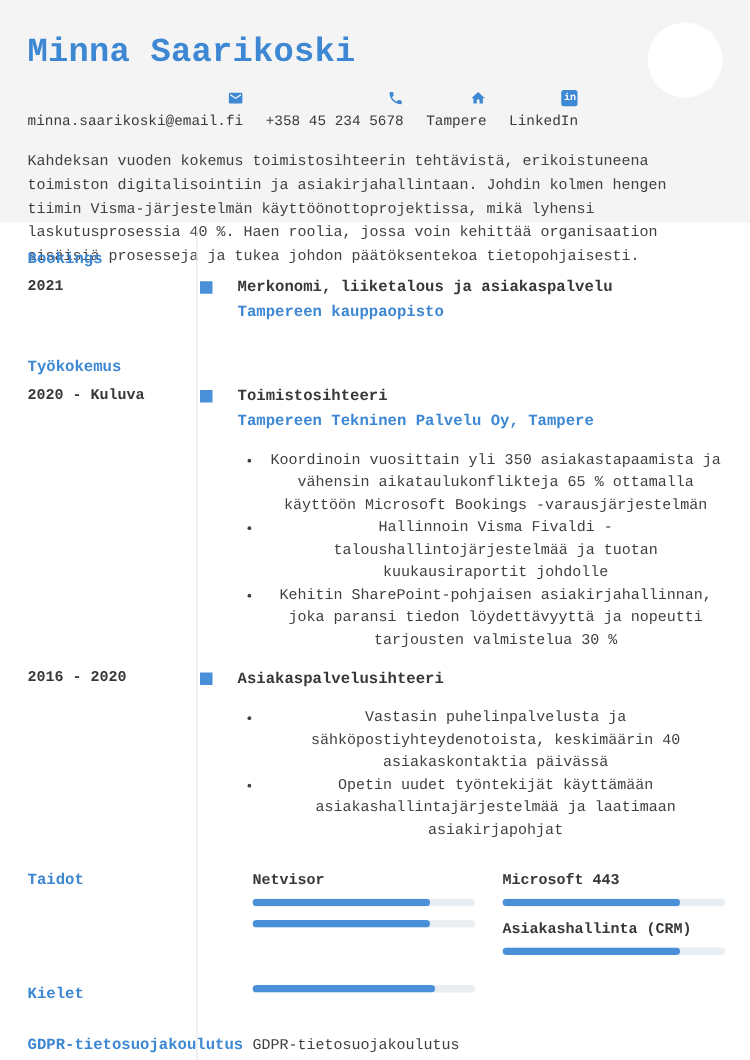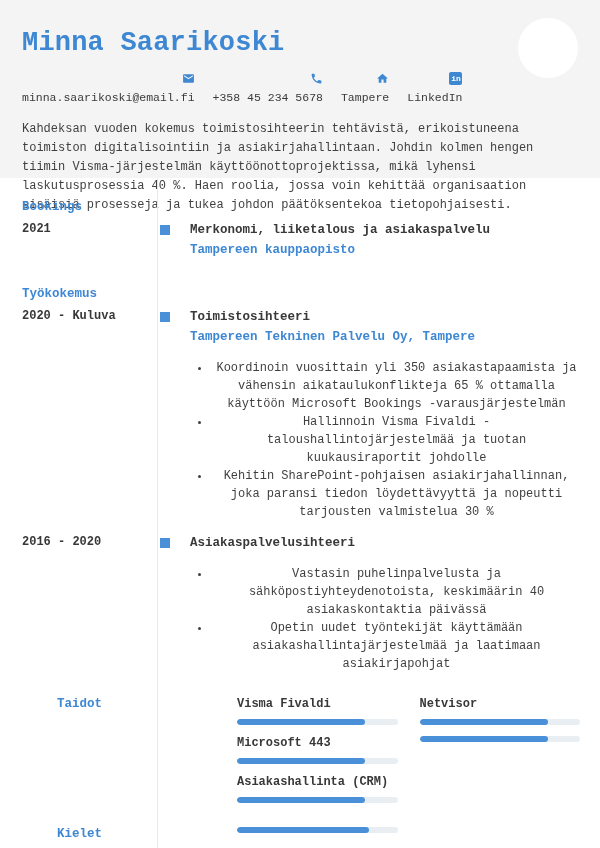--- a/index.html
+++ b/index.html
@@ -30,21 +30,21 @@
   .body{position:relative;min-height:670px;padding-top:22px;}
   .body::before{content:"";position:absolute;left:157px;top:0;bottom:0;width:1px;background:var(--divider);}
   .row{display:grid;grid-template-columns:157px 1fr;position:relative;}
   .cell-left{padding-left:22px;}
   .cell-right{padding-left:45px;padding-right:20px;}
   .cell-right.with-marker{padding-left:3px;}
   .sec-heading{color:var(--accent);font-size:12.5px;font-weight:bold;white-space:nowrap;position:relative;z-index:1;}
   .date{font-size:12px;font-weight:bold;color:var(--text-bold);}
   .mt-sm{margin-top:8px;}
   .mt-md{margin-top:14px;}
-  .mt-lg{margin-top:24px;padding-left:35px;}
+  .mt-lg{margin-top:24px;}
   .mt-xl{margin-top:27px;}
 
   .entry{display:flex;align-items:flex-start;}
   .marker{flex:0 0 10px;width:10px;height:10px;background:var(--bar-fill);margin:3px 20px 0 0;}
   .entry-body{flex:1;}
   .entry-title{font-size:12.5px;font-weight:bold;color:var(--text-bold);line-height:1.35;}
   .entry-subtitle{font-size:12.5px;font-weight:bold;color:var(--accent);line-height:1.5;margin-top:2px;}
   .bullets{margin:13px 0 0 0;padding-left:21px;font-size:12px;line-height:1.5;color:var(--text);}
   .bullets li{padding-left:2px;text-align:center;}
 
@@ -166,26 +166,20 @@
       </div>
     </div>
 
     <div class="row mt-lg">
       <div class="cell-left">
           <div class="sec-heading">Taidot</div>
         </div>
       <div class="cell-right">
         <div class="grid-2">
           <div class="skill">
-            <div class="skill-name">Visma Fivaldi</div>
-            <div class="bar-track">
-                <div class="bar-fill" style="width: 80%;"></div>
-              </div>
-          </div>
-          <div class="skill">
             <div class="skill-name">Netvisor</div>
             <div class="bar-track">
                 <div class="bar-fill" style="width: 80%;"></div>
               </div>
           </div>
           <div class="skill">
             <div class="skill-name">Microsoft 443</div>
             <div class="bar-track">
                 <div class="bar-fill" style="width: 80%;"></div>
               </div>

